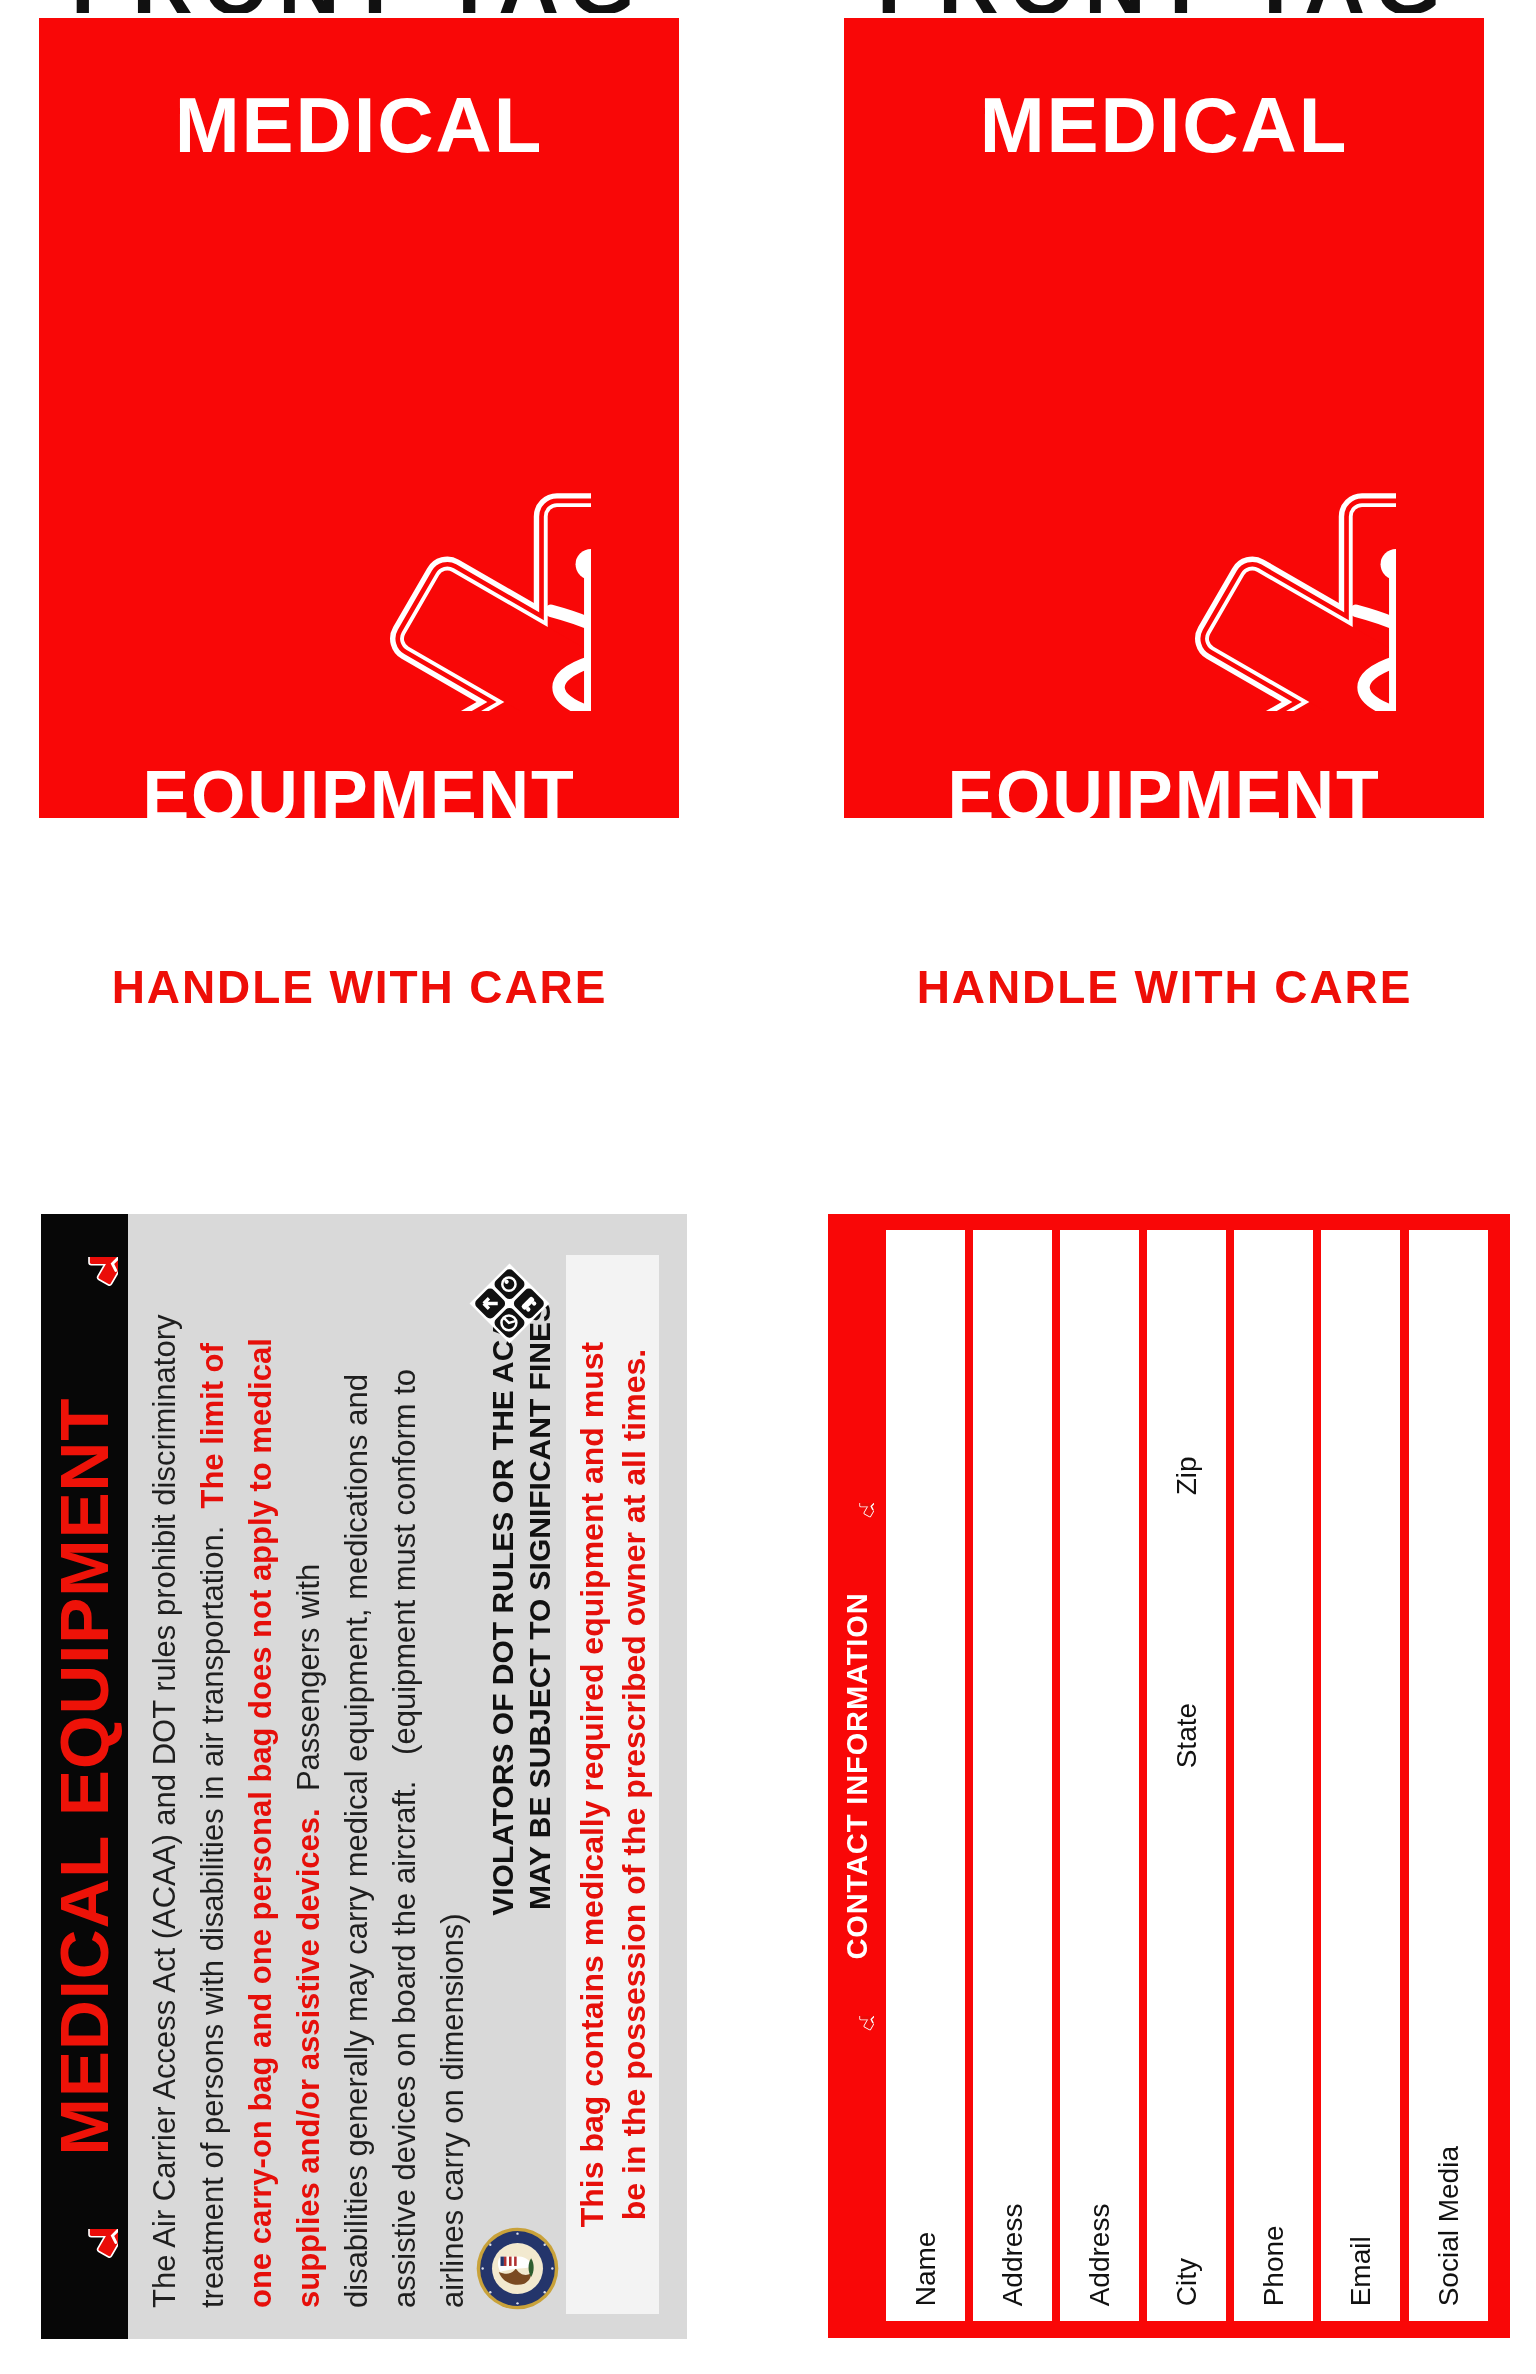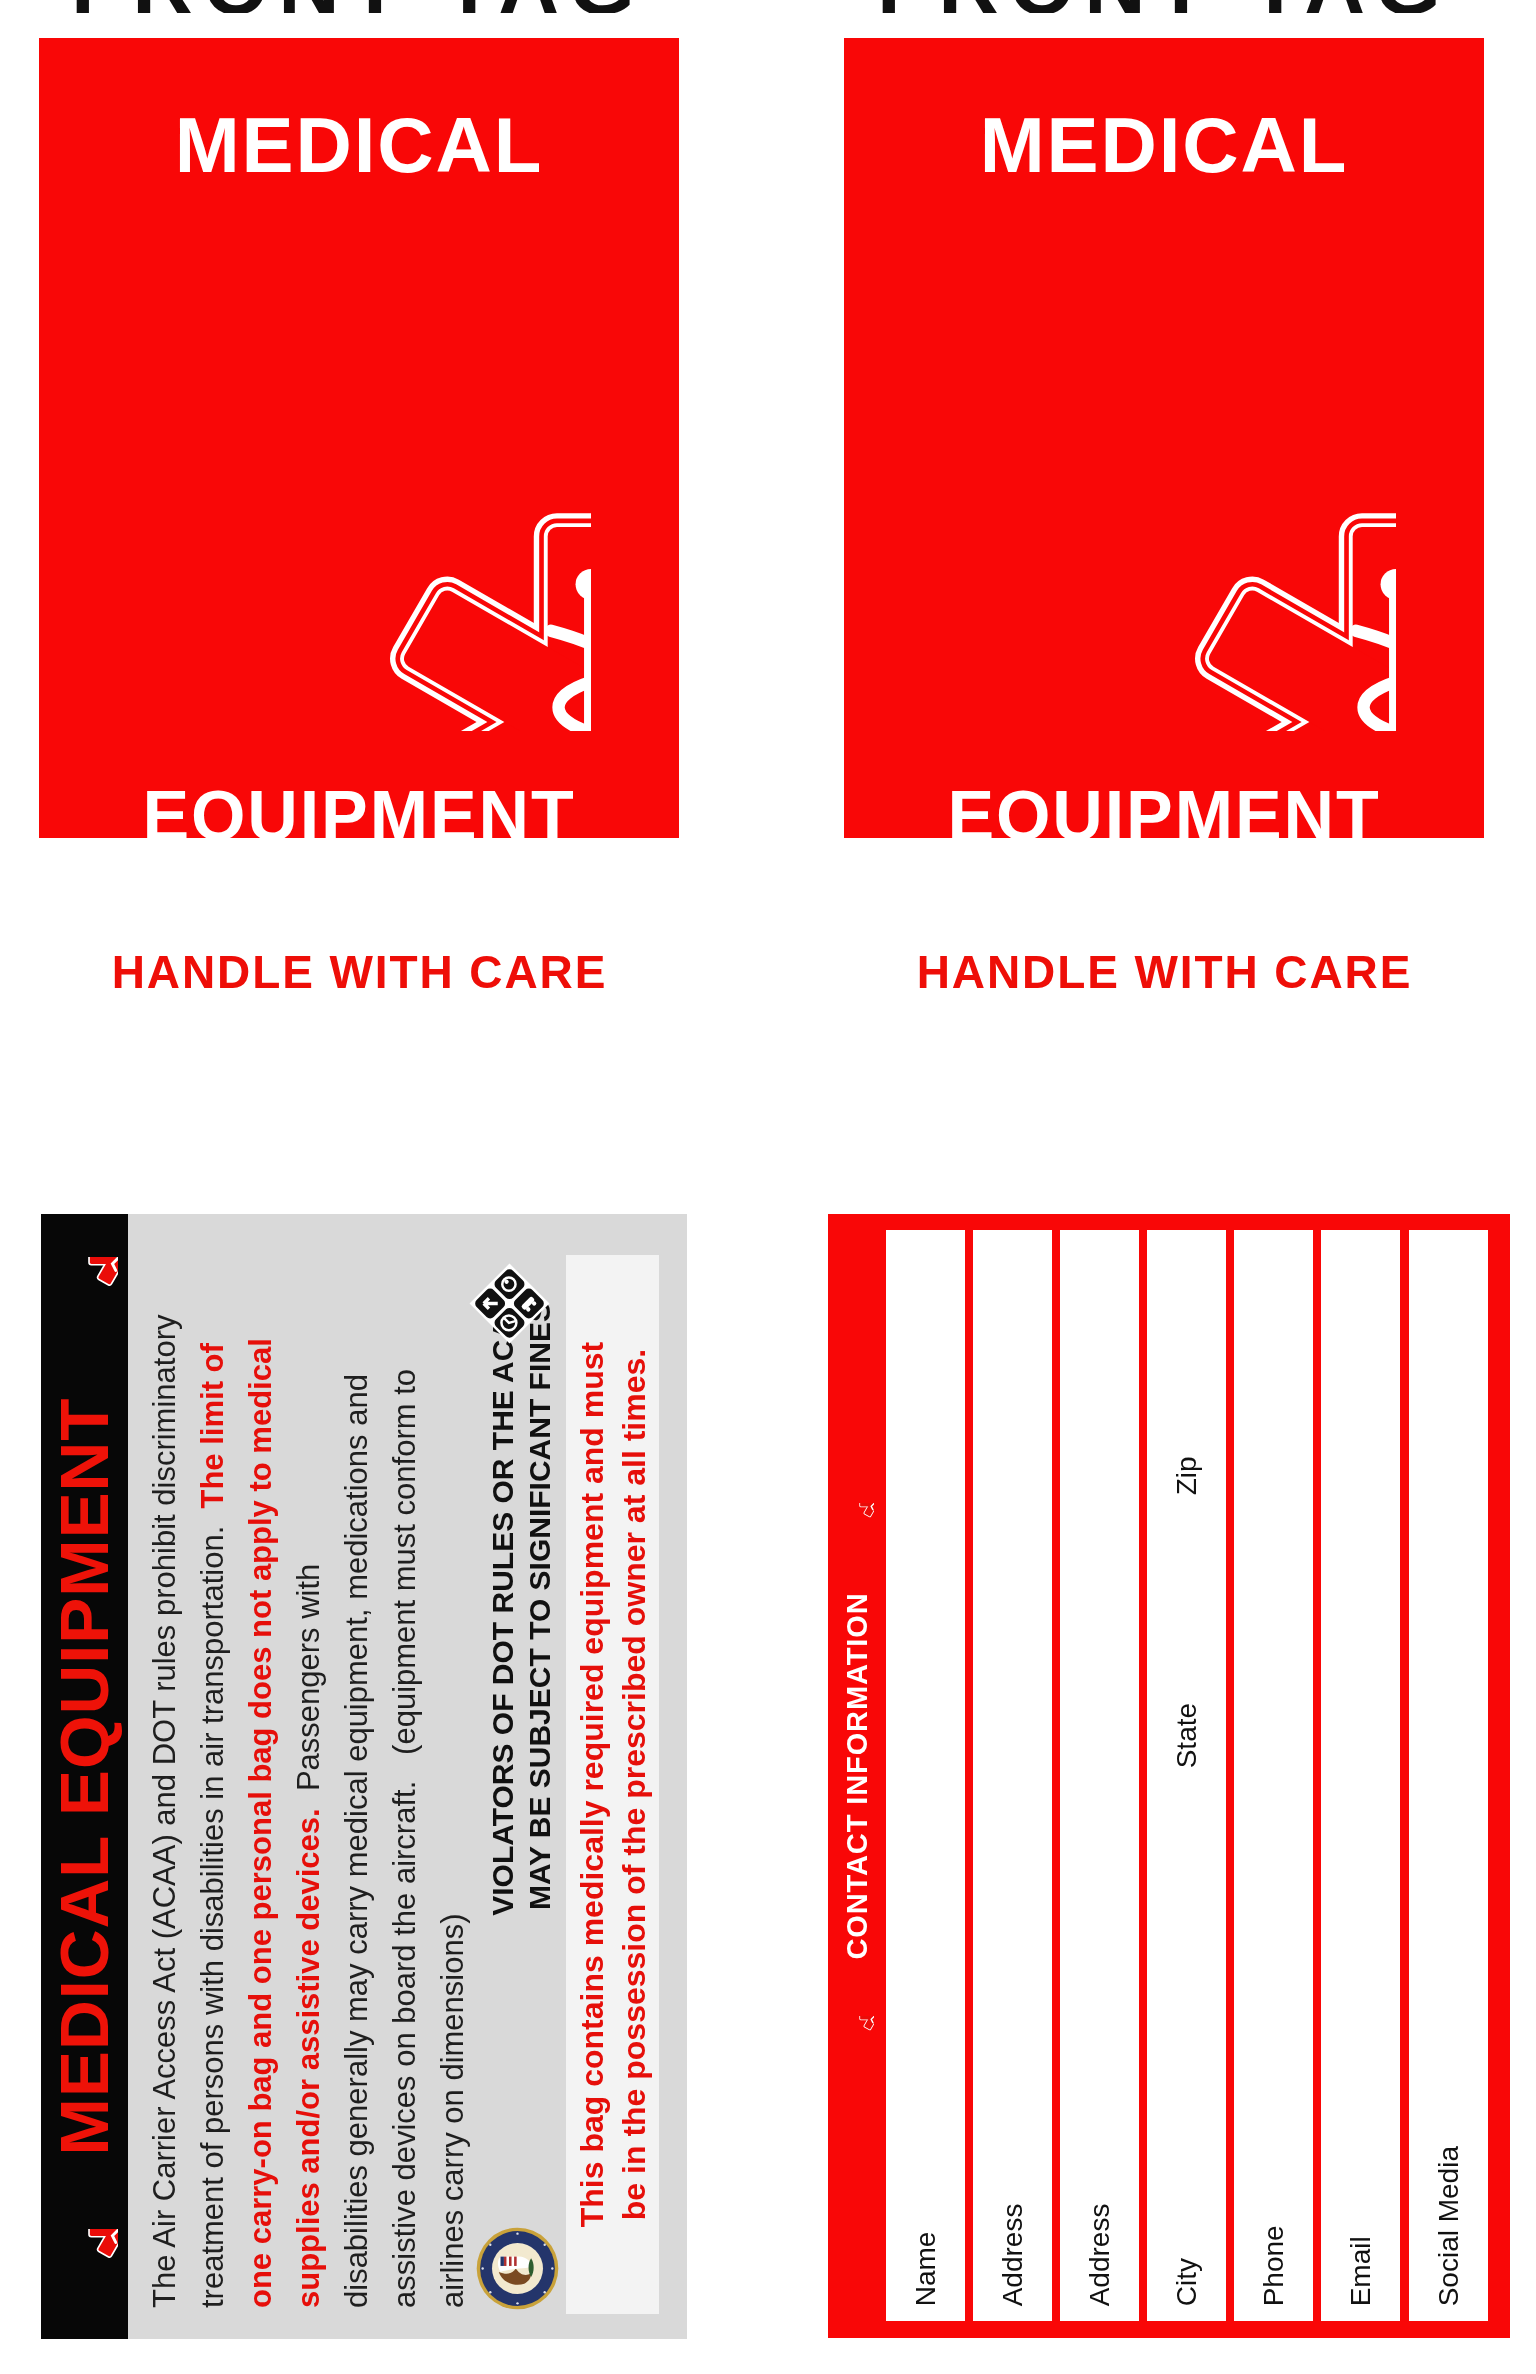--- a/index.html
+++ b/index.html
@@ -11,32 +11,32 @@
   .clip-head{
     position:absolute;top:0;height:13px;width:575px;overflow:hidden;
     text-align:center;color:#111;
   }
   .clip-head .clip-inner{
     display:block;font-size:85px;font-weight:bold;letter-spacing:9.3px;
     line-height:85px;margin-top:-58px;white-space:nowrap;
   }
   
   .front-card{
-    position:absolute;top:17.6px;width:640px;height:800px;background:#f90707;margin-top:20px;
+    position:absolute;top:17.6px;width:640px;height:800px;background:#f90707;
   }
   .front-title{
     position:absolute;left:0;width:100%;text-align:center;color:#ffffff;
     font-weight:bold;letter-spacing:1.9px;line-height:1.05;
   }
   .title-medical{top:67px;font-size:78px;}
   .title-equipment{top:742px;font-size:70px;}
   .front-star{position:absolute;top:211px;left:50%;transform:translateX(-50%);}
   .care-banner{
     position:absolute;left:56px;top:907px;width:529px;height:89px;background:#ffffff;
-    display:flex;align-items:flex-start;justify-content:center;border-radius:11px;
+    display:flex;align-items:flex-end;justify-content:center;border-radius:11px;
   }
   .care-banner .care-text{
     color:#ee0e08;font-weight:bold;font-size:46px;letter-spacing:1.9px;white-space:nowrap;
   }
   
   .rot-footprint{position:absolute;}
   .rot-inner{transform-origin:0 0;position:absolute;top:0;left:0;}
   .back-inner{width:1125px;height:646px;transform:rotate(-90deg) translateX(-1125px);}
   .contact-inner{width:1124px;height:682px;transform:rotate(-90deg) translateX(-1124px);}
   

